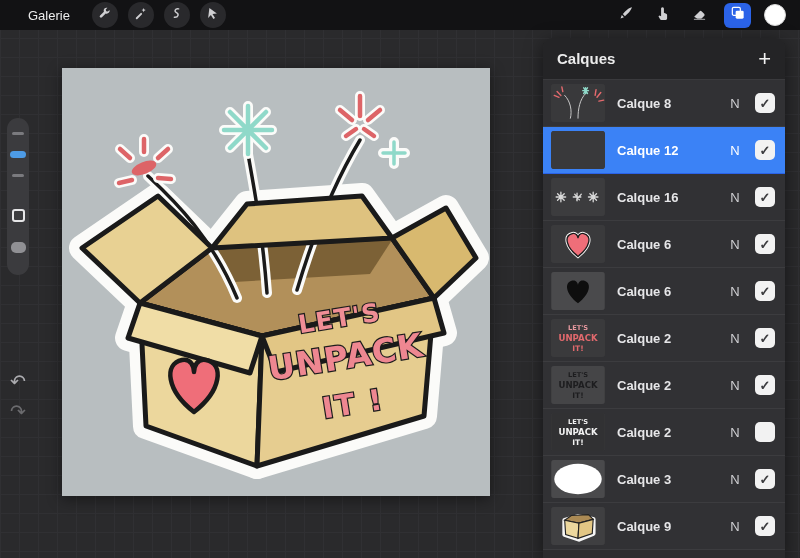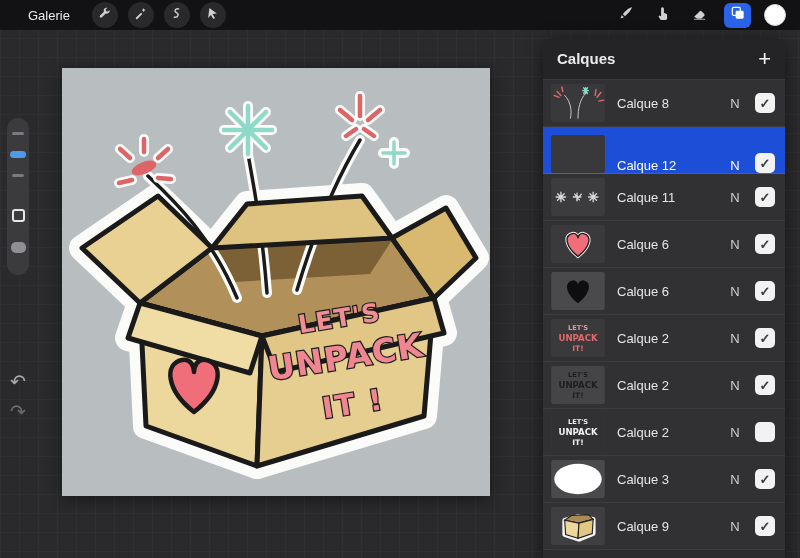--- a/index.html
+++ b/index.html
@@ -48,24 +48,24 @@
   .layers-panel{position:absolute;left:543px;top:38px;width:242px;height:520px;
     background:#2c2c2e;border-radius:10px 10px 0 0;z-index:40;overflow:hidden;
     box-shadow:0 4px 18px rgba(0,0,0,.5);}
   .panel-header{height:42px;background:#242426;display:flex;align-items:center;
     padding:0 14px;border-bottom:1px solid #3a3a3d;}
   .panel-title{font-size:15px;font-weight:700;color:#ececec;}
   .add-layer{margin-left:auto;font-size:22px;font-weight:400;color:#f2f2f2;line-height:20px;cursor:default;}
   .layer-list{position:relative;}
   .layer-row{height:47px;display:flex;align-items:center;padding:0 10px 0 8px;
     background:#313134;border-bottom:1px solid #3c3c3f;}
-  .layer-row.selected{background:#1d4ed8;border-bottom-color:#2b63e8;align-items:flex-end;}
+  .layer-row.selected{background:#3b82f6;border-bottom-color:#2b63e8;}
   .thumb{width:54px;height:38px;border-radius:3px;overflow:hidden;flex:0 0 54px;background:#3a3a3c;}
   .thumb svg{display:block;width:100%;height:100%;}
-  .layer-name{margin-left:12px;font-size:13px;color:#e6e6e8;flex:1 1 auto;white-space:nowrap;overflow:hidden;}
+  .layer-name{margin-left:12px;font-size:13px;color:#e6e6e8;flex:1 1 auto;white-space:nowrap;overflow:hidden;font-weight:bold;}
   .layer-row.selected .layer-name{color:#ffffff;}
   .blend-mode{width:20px;text-align:center;font-size:13px;color:#cfcfd2;margin-right:10px;}
   .layer-row.selected .blend-mode{color:#ffffff;}
   .checkbox{width:20px;height:20px;border-radius:5px;background:#f2f2f2;
     display:flex;align-items:center;justify-content:center;}
   .check-glyph{font-size:13px;font-weight:700;color:#3c3c3f;line-height:1;}
 </style>
 </head>
 <body>
 
@@ -267,21 +267,21 @@
     <div class="thumb">
             <svg viewBox="0 0 56 40">
               <rect width="56" height="40" fill="#3c3c3e"></rect>
               <g stroke="#d8d8d8" stroke-width="1.4" stroke-linecap="round" fill="none">
                 <path d="M10 15v10M5 20h10M6.5 16.5l7 7M13.5 16.5l-7 7"></path>
                 <path d="M27 16v8M23 20h8M24.5 17l5 6M31.5 17l-5 6"></path>
                 <path d="M44 15v10M39 20h10M40.5 16.5l7 7M47.5 16.5l-7 7"></path>
               </g>
             </svg>
           </div>
-    <span class="layer-name">Calque 11</span>
+    <span class="layer-name">Calque 16</span>
     <span class="blend-mode">N</span>
     <div class="checkbox">
       <span class="check-glyph">✓</span>
     </div>
   </div>
 
   <div class="layer-row">
     <div class="thumb">
             <svg viewBox="0 0 56 40">
               <rect width="56" height="40" fill="#3a3a3c"></rect>

